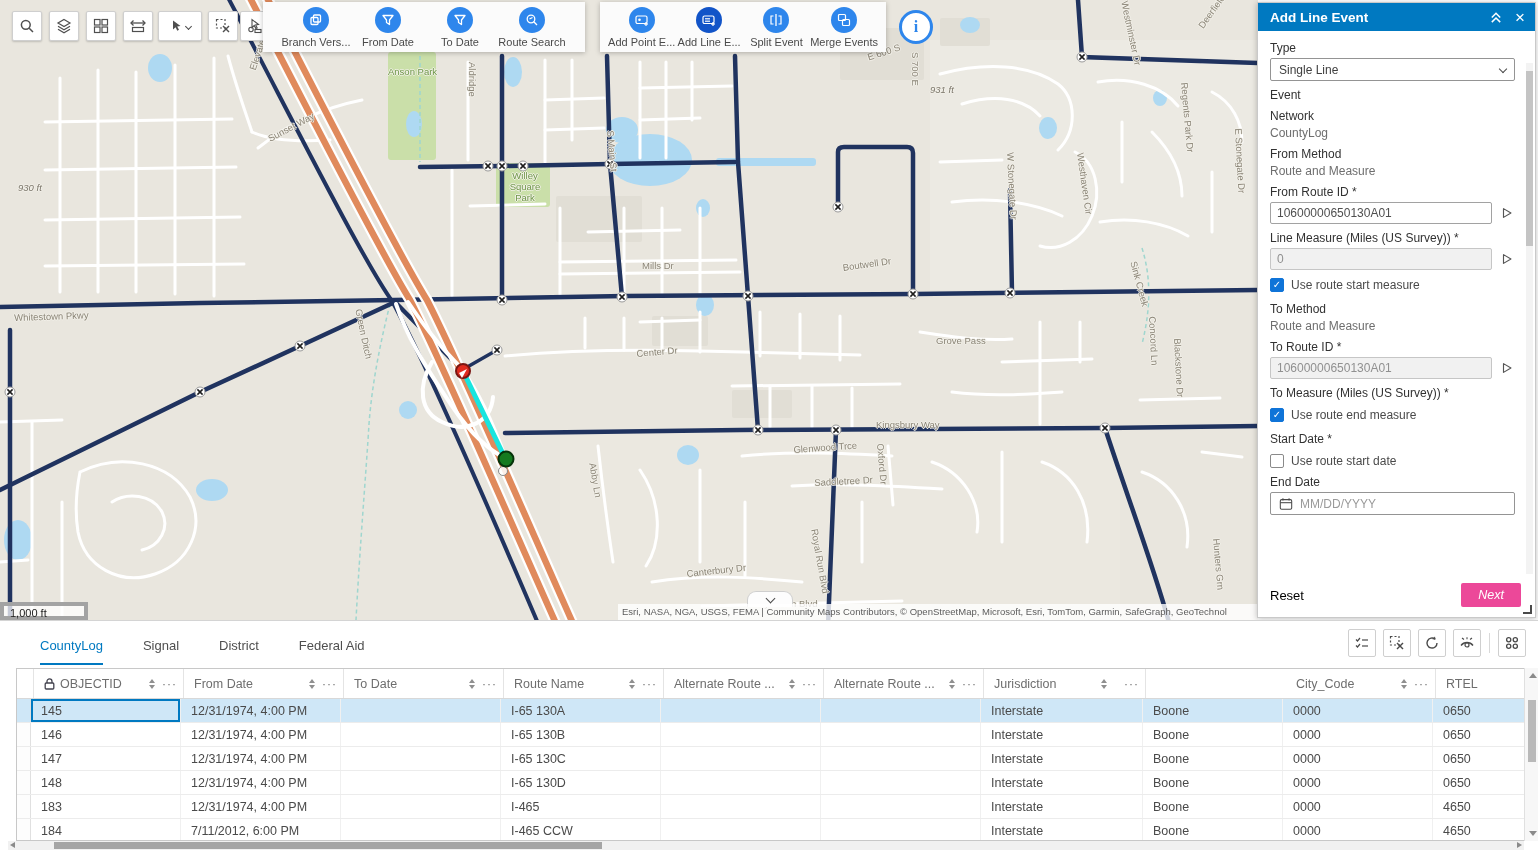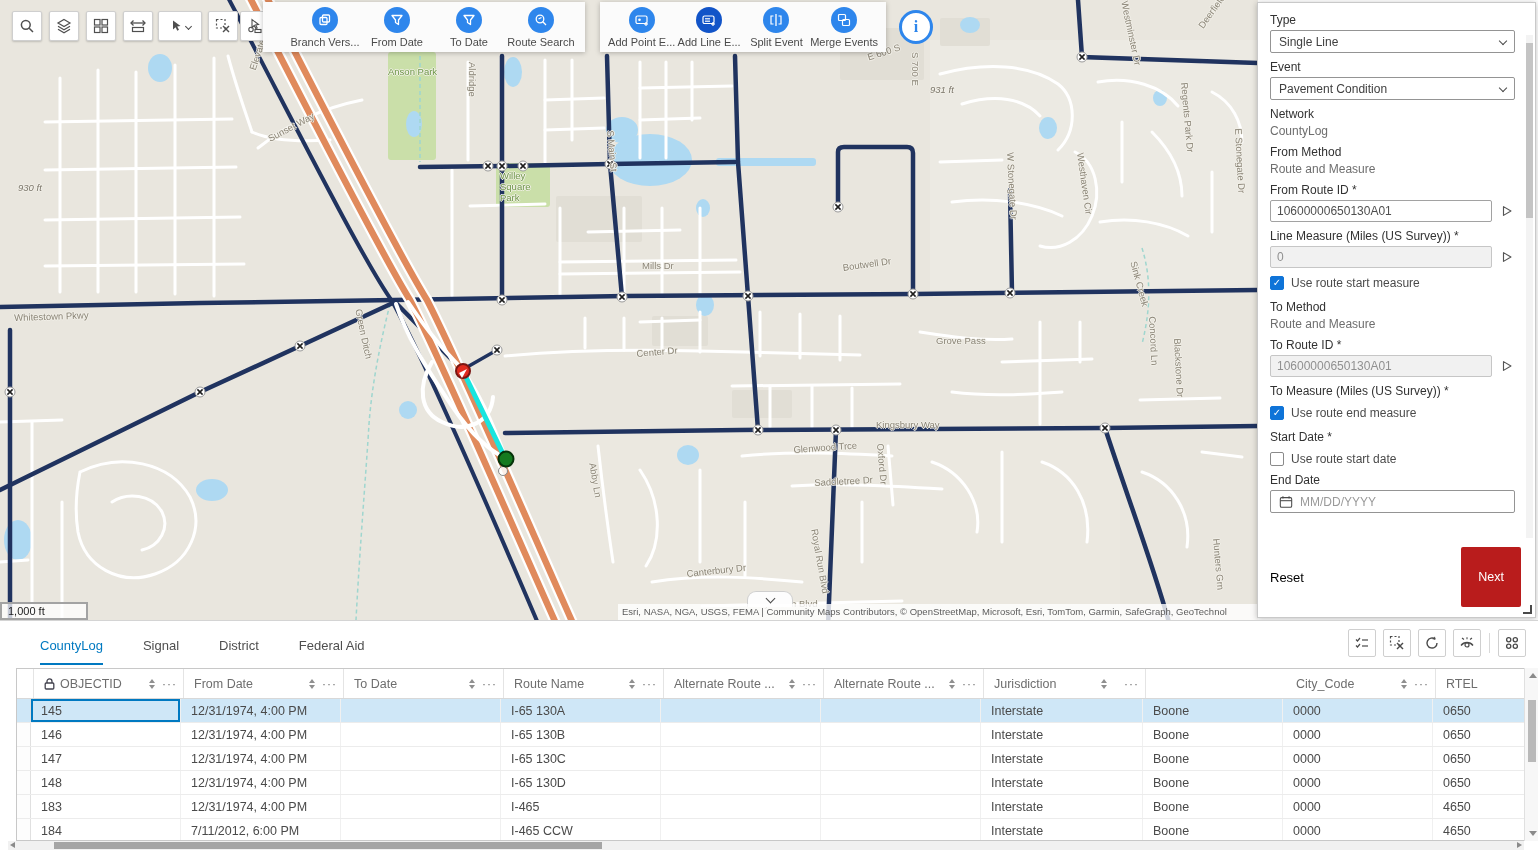--- a/index.html
+++ b/index.html
@@ -7,34 +7,34 @@
   #app{position:relative;width:1538px;height:865px;outline:1px solid #a9a9a9;background:#fff;}
 
   
   #map-area{position:absolute;left:0;top:0;width:1258px;height:620px;overflow:hidden;background:#e9e6de;}
   #map-labels{position:absolute;left:0;top:0;width:100%;height:100%;pointer-events:none;}
   .mlabel{position:absolute;font-size:9.5px;color:#8b8577;white-space:nowrap;transform-origin:left top;
     text-shadow:1px 0 0 #f2f0e9,-1px 0 0 #f2f0e9,0 1px 0 #f2f0e9,0 -1px 0 #f2f0e9;}
   .mlabel.green{color:#6f9849;}
   .mlabel.elev{color:#7c776b;font-style:italic;}
 
-  #scalebar{position:absolute;left:0;bottom:0;width:88px;height:18px;border:2px solid #a3a3a3;
+  #scalebar{position:absolute;left:0;bottom:0;width:88px;height:18px;border:4px solid #a3a3a3;
     background:rgba(255,255,255,0.75);font-size:11px;color:#222;padding:1px 0 0 6px;}
   #attribution{position:absolute;right:0;bottom:0;width:640px;height:16px;background:rgba(255,255,255,0.8);
     font-size:9.5px;color:#5c5c5c;white-space:nowrap;overflow:hidden;padding:2px 4px;}
   #attr-tab{position:absolute;right:465px;bottom:13px;width:46px;height:16px;background:#fdfdfd;border:1px solid #cfcfcf;
     border-bottom:none;border-radius:9px 9px 0 0;display:flex;align-items:center;justify-content:center;}
   #attr-tab .chev{margin-top:-2px;}
 
   
   .sq-btn{position:absolute;top:11px;width:30px;height:30px;background:#fff;border:1px solid #cfcfcf;border-radius:2px;
     box-shadow:0 1px 2px rgba(0,0,0,0.18);display:flex;align-items:center;justify-content:center;gap:2px;cursor:pointer;}
   
   .tool-card{position:absolute;top:2px;height:50px;background:#fbfbfb;box-shadow:0 1px 5px rgba(0,0,0,0.25);
-    display:flex;align-items:center;justify-content:flex-end;padding:0 8px;}
+    display:flex;align-items:center;justify-content:center;padding:0 8px;}
   #card1{left:263px;width:322px;}
   #card2{left:600px;width:286px;}
   .tool-item{display:flex;flex-direction:column;align-items:center;width:72px;cursor:pointer;}
   .tool-circle{width:26px;height:26px;border-radius:50%;background:#2e86ec;display:flex;align-items:center;justify-content:center;}
   .tool-circle.active{background:#1254c8;}
   .tool-label{font-size:11px;color:#4a4a4a;margin-top:3px;white-space:nowrap;}
   #info-btn{position:absolute;left:899px;top:10px;width:34px;height:34px;border-radius:50%;background:#fff;
     border:3px solid #2e86ec;color:#2e86ec;font-weight:bold;font-size:16px;font-family:"Liberation Serif",serif;
     display:flex;align-items:center;justify-content:center;cursor:pointer;}
 
@@ -61,22 +61,22 @@
   .picker{width:16px;height:16px;display:flex;align-items:center;justify-content:center;cursor:pointer;flex:none;}
   .cbrow{display:flex;align-items:center;gap:7px;margin:8px 0 2px;cursor:pointer;}
   .cb{width:14px;height:14px;border:1.5px solid #8a8a8a;border-radius:2px;background:#fff;flex:none;
     display:flex;align-items:center;justify-content:center;font-size:10px;color:#fff;line-height:1;}
   .cb.checked{background:#0f74d8;border-color:#0f74d8;}
   .cblabel{font-size:12px;color:#4a4a4a;}
   .dateval{margin-left:7px;}
   .dateval.ph{color:#9a9a9a;}
   #panel-footer{flex:none;display:flex;align-items:center;justify-content:space-between;padding:9px 14px 10px 12px;}
   #reset-link{color:#000000;font-size:13px;cursor:pointer;}
-  #next-btn{background:#b91c1c;color:#fff;border:none;font-size:12.5px;padding:23px 17px;border-radius:2px;cursor:pointer;
-    font-family:"Liberation Sans",sans-serif;}
+  #next-btn{background:#ec4899;color:#fff;border:none;font-size:12.5px;padding:5px 17px;border-radius:2px;cursor:pointer;
+    font-family:"Liberation Sans",sans-serif;font-style:italic;}
   #panel-scroll{position:absolute;right:2px;top:32px;width:7px;height:525px;background:#f3f3f3;}
   #panel-scroll .thumb{position:absolute;top:8px;left:0;width:7px;height:175px;background:#c4c4c4;}
   #panel-resize{position:absolute;right:3px;bottom:3px;width:9px;height:9px;border-right:2px solid #4a4a4a;border-bottom:2px solid #4a4a4a;cursor:nwse-resize;}
 
   
   #bottom{position:absolute;left:0;top:620px;width:1538px;height:245px;background:#fff;border-top:1px solid #d4d4d4;}
   #tabs-bar{position:relative;height:44px;display:flex;align-items:flex-end;padding:0 0 0 40px;}
   .tab{font-size:13px;color:#4f4f4f;margin-right:40px;padding-bottom:10px;cursor:pointer;border-bottom:2px solid transparent;}
   .tab.active{color:#0079c1;border-bottom-color:#0079c1;}
   #table-tools{position:absolute;right:12px;top:8px;display:flex;align-items:center;gap:7px;}
@@ -346,21 +346,21 @@
             <line x1="202.6" y1="389.4" x2="197.4" y2="394.6" stroke="#1d1d1d" stroke-width="1.5"></line>
             <circle cx="300" cy="346" r="5" fill="#fff" stroke="#9a9a9a" stroke-width="1"></circle>
             <line x1="297.4" y1="343.4" x2="302.6" y2="348.6" stroke="#1d1d1d" stroke-width="1.5"></line>
             <line x1="302.6" y1="343.4" x2="297.4" y2="348.6" stroke="#1d1d1d" stroke-width="1.5"></line>
           </g>
       </g>
     </svg>
 
     <div id="map-labels">
         <span class="mlabel green" style="left: 388px; top: 66px;">Anson Park</span>
-        <span class="mlabel green" style="left: 500px; top: 170px; width: 50px; white-space: normal; ">Willey Square Park</span>
+        <span class="mlabel green" style="left: 500px; top: 170px; width: 50px; white-space: normal; text-align: center;">Willey Square Park</span>
         <span class="mlabel" style="left: 478px; top: 62px; transform: rotate(90deg);">Aldridge</span>
         <span class="mlabel" style="left: 616px; top: 130px; transform: rotate(85deg);">S Main St</span>
         <span class="mlabel" style="left: 247px; top: 68px; transform: rotate(-72deg);">Elevated Way</span>
         <span class="mlabel" style="left: 266px; top: 134px; transform: rotate(-28deg);">Sunset Way</span>
         <span class="mlabel" style="left: 866px; top: 52px; transform: rotate(-18deg);">E 600 S</span>
         <span class="mlabel elev" style="left: 930px; top: 84px;">931 ft</span>
         <span class="mlabel elev" style="left: 18px; top: 182px;">930 ft</span>
         <span class="mlabel" style="left: 921px; top: 52px; transform: rotate(90deg);">S 700 E</span>
         <span class="mlabel" style="left: 1086px; top: 152px; transform: rotate(82deg);">Westhaven Cir</span>
         <span class="mlabel" style="left: 1190px; top: 82px; transform: rotate(85deg);">Regents Park Dr</span>
@@ -531,33 +531,41 @@
       </div>
 
     <div id="attr-tab">
         <span class="chev"></span>
       </div>
     <div id="attribution">Esri, NASA, NGA, USGS, FEMA | Community Maps Contributors, © OpenStreetMap, Microsoft, Esri, TomTom, Garmin, SafeGraph, GeoTechnol</div>
     <div id="scalebar">1,000 ft</div>
   </div>
 
   <div id="panel">
+    <div id="panel-header">
+      <span id="panel-title">Add Line Event</span>
+      <span class="ph-icon">
+        <svg width="14" height="14" viewBox="0 0 15 15">
+            <path d="M3,8 L7.5,3.5 L12,8" stroke="#fff" stroke-width="1.6" fill="none"></path>
+            <path d="M3,13 L7.5,8.5 L12,13" stroke="#fff" stroke-width="1.6" fill="none"></path>
+          </svg>
+      </span>
+      <span class="ph-icon" id="panel-close">
+          <span>×</span>
+        </span>
+    </div>
 
     <div id="panel-body">
       <div class="flabel" style="margin-top:2px">Type</div>
       <div class="select">
         <span>Single Line</span>
           <i class="chev"></i>
       </div>
 
       <div class="flabel">Event</div>
-      <div class="select">
-        <span>Pavement Condition</span>
-          <i class="chev"></i>
-      </div>
 
       <div class="flabel">Network</div>
       <div class="fvalue">CountyLog</div>
 
       <div class="flabel">From Method</div>
       <div class="fvalue">Route and Measure</div>
 
       <div class="flabel">From Route ID *</div>
       <div class="input-row">
         <input class="tinput" value="10600000650130A01" style="">

